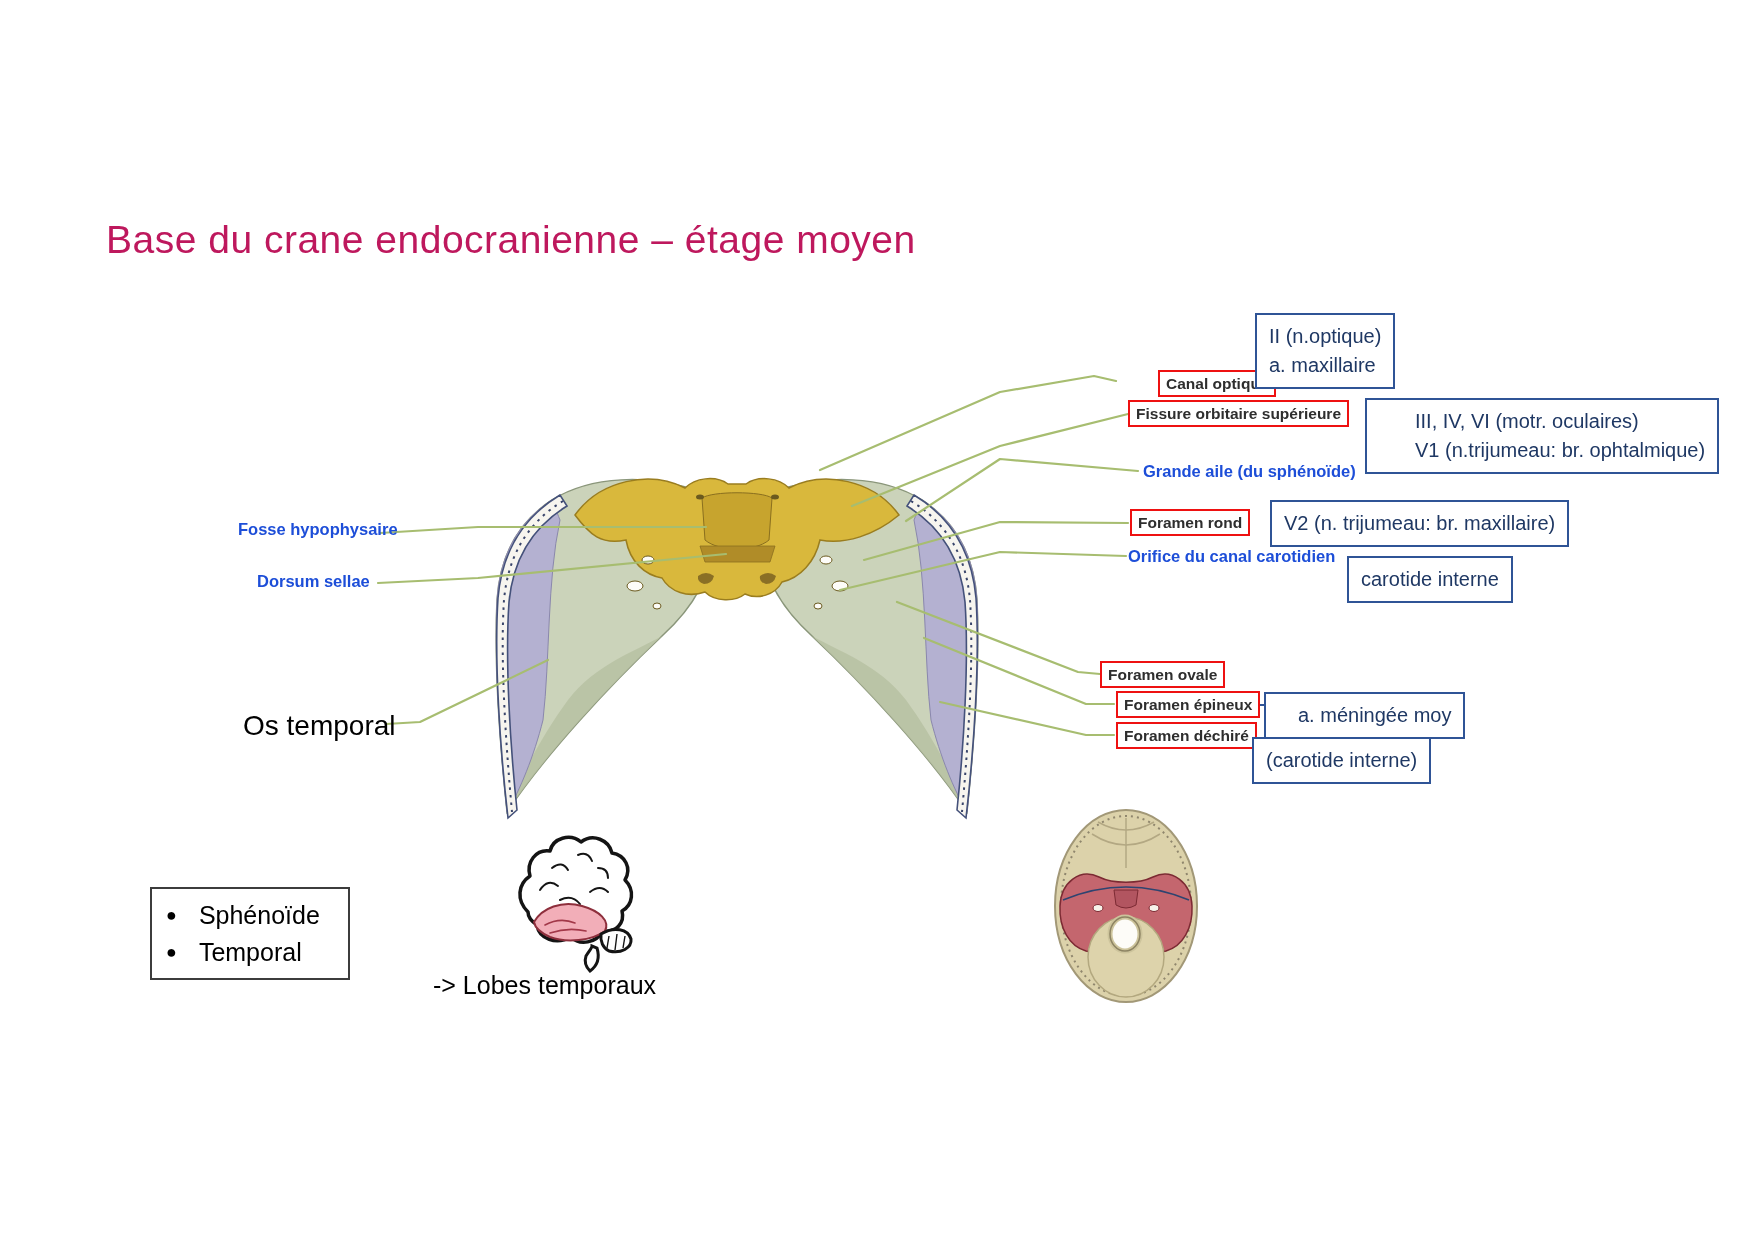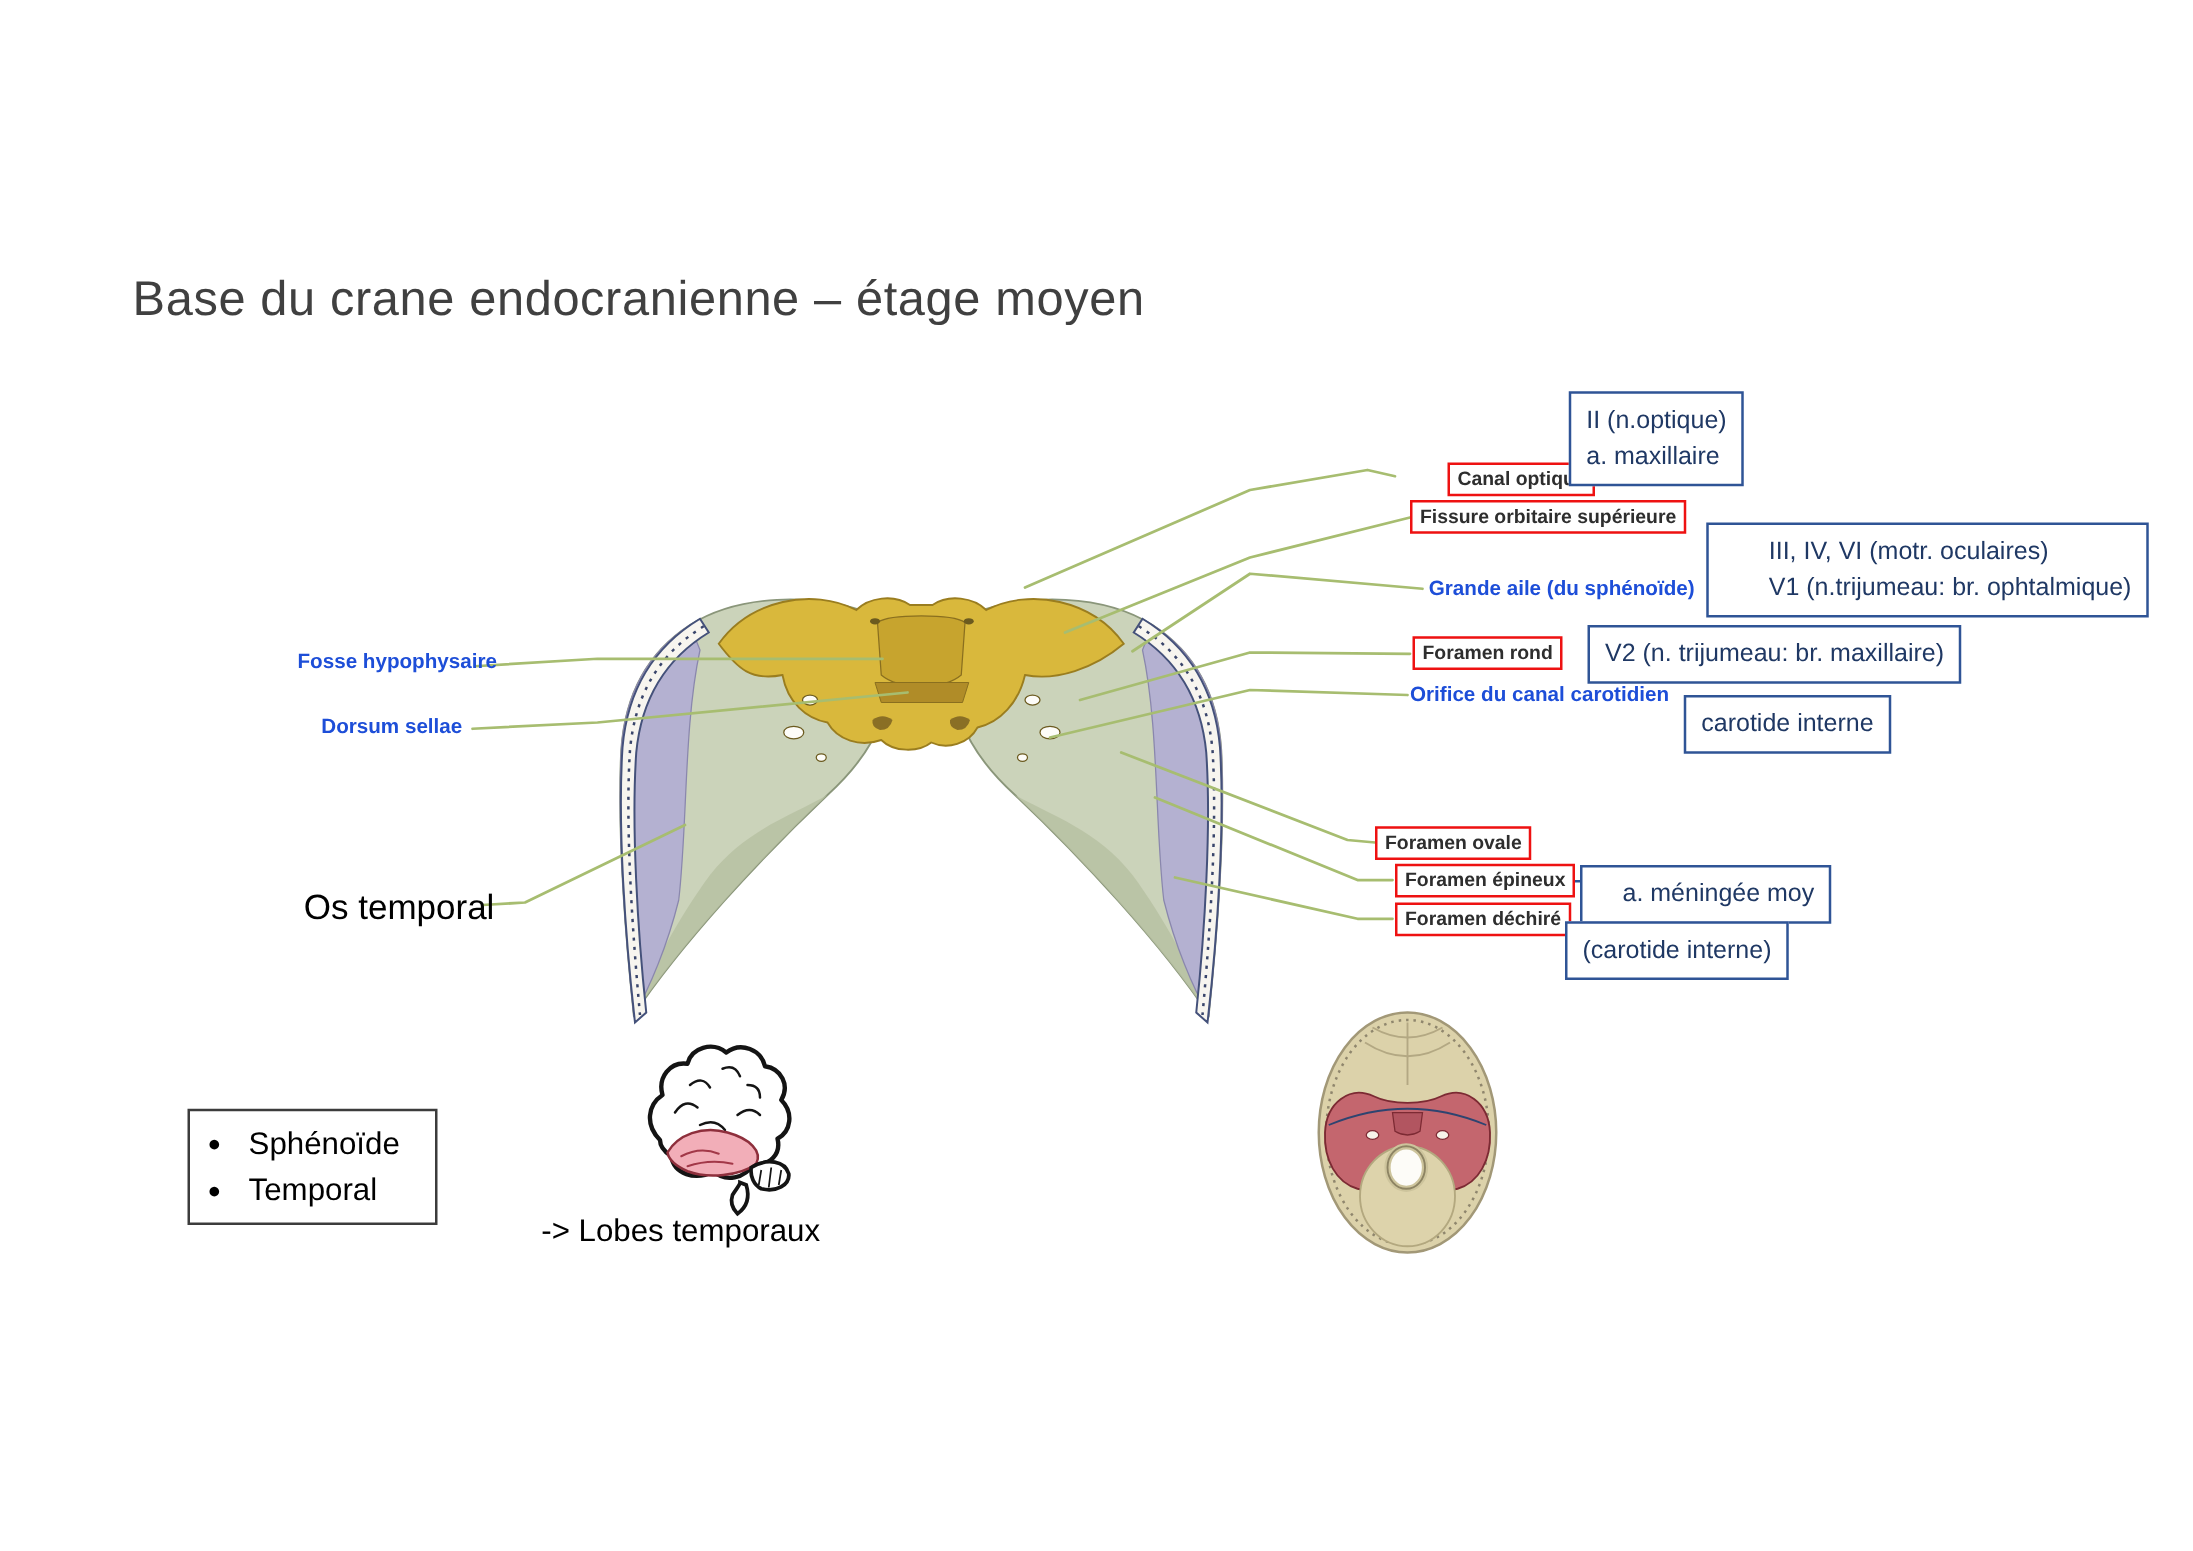--- a/index.html
+++ b/index.html
@@ -5,21 +5,21 @@
   html,body{margin:0;padding:0;background:#fff;}
   .slide{
     position:relative;
     width:1754px;height:1241px;
     background:#ffffff;
     font-family:"Liberation Sans", sans-serif;
     overflow:hidden;
   }
   .abs{position:absolute;}
   .title{
-    font-size:39px;color:#404040;letter-spacing:0.5px;white-space:nowrap;
+    font-size:39px;color:#be185d;letter-spacing:0.5px;white-space:nowrap;
   }
   
   .img-label{
     font-size:16.5px;font-weight:bold;color:#1d4ed8;white-space:nowrap;line-height:1.1;
   }
   .red-box{
     display:inline-block;border:2px solid #ee1111;background:#ffffff;
     padding:2px 6px;font-size:15.5px;font-weight:bold;color:#2e2e2e;
     white-space:nowrap;line-height:1.25;
   }
@@ -175,21 +175,21 @@
   <div class="abs red-box" style="left:1116px;top:691px;">Foramen épineux</div>
   <div class="abs red-box" style="left:1116px;top:722px;">Foramen déchiré</div>
 
   <div class="abs img-label" style="left:1143px;top:462px;">Grande aile (du sphénoïde)</div>
   <div class="abs img-label" style="left:1128px;top:547px;">Orifice du canal carotidien</div>
 
   <div class="abs blue-box" style="left:1255px;top:313px;">
     <div>II (n.optique)</div>
     <div>a. maxillaire</div>
   </div>
-  <div class="abs blue-box" style="left:1365px;top:418px;padding-left:48px;">
+  <div class="abs blue-box" style="left:1365px;top:398px;padding-left:48px;">
     <div>III, IV, VI (motr. oculaires)</div>
     <div>V1 (n.trijumeau: br. ophtalmique)</div>
   </div>
   <div class="abs blue-box" style="left:1270px;top:500px;">V2 (n. trijumeau: br. maxillaire)</div>
   <div class="abs blue-box" style="left:1347px;top:556px;">carotide interne</div>
   <div class="abs blue-box" style="left:1264px;top:692px;padding-left:32px;">a. méningée moy</div>
   <div class="abs blue-box" style="left:1252px;top:737px;">(carotide interne)</div>
 
   <div class="abs bones-box" style="left:150px;top:887px;">
     <div class="bones-row">

